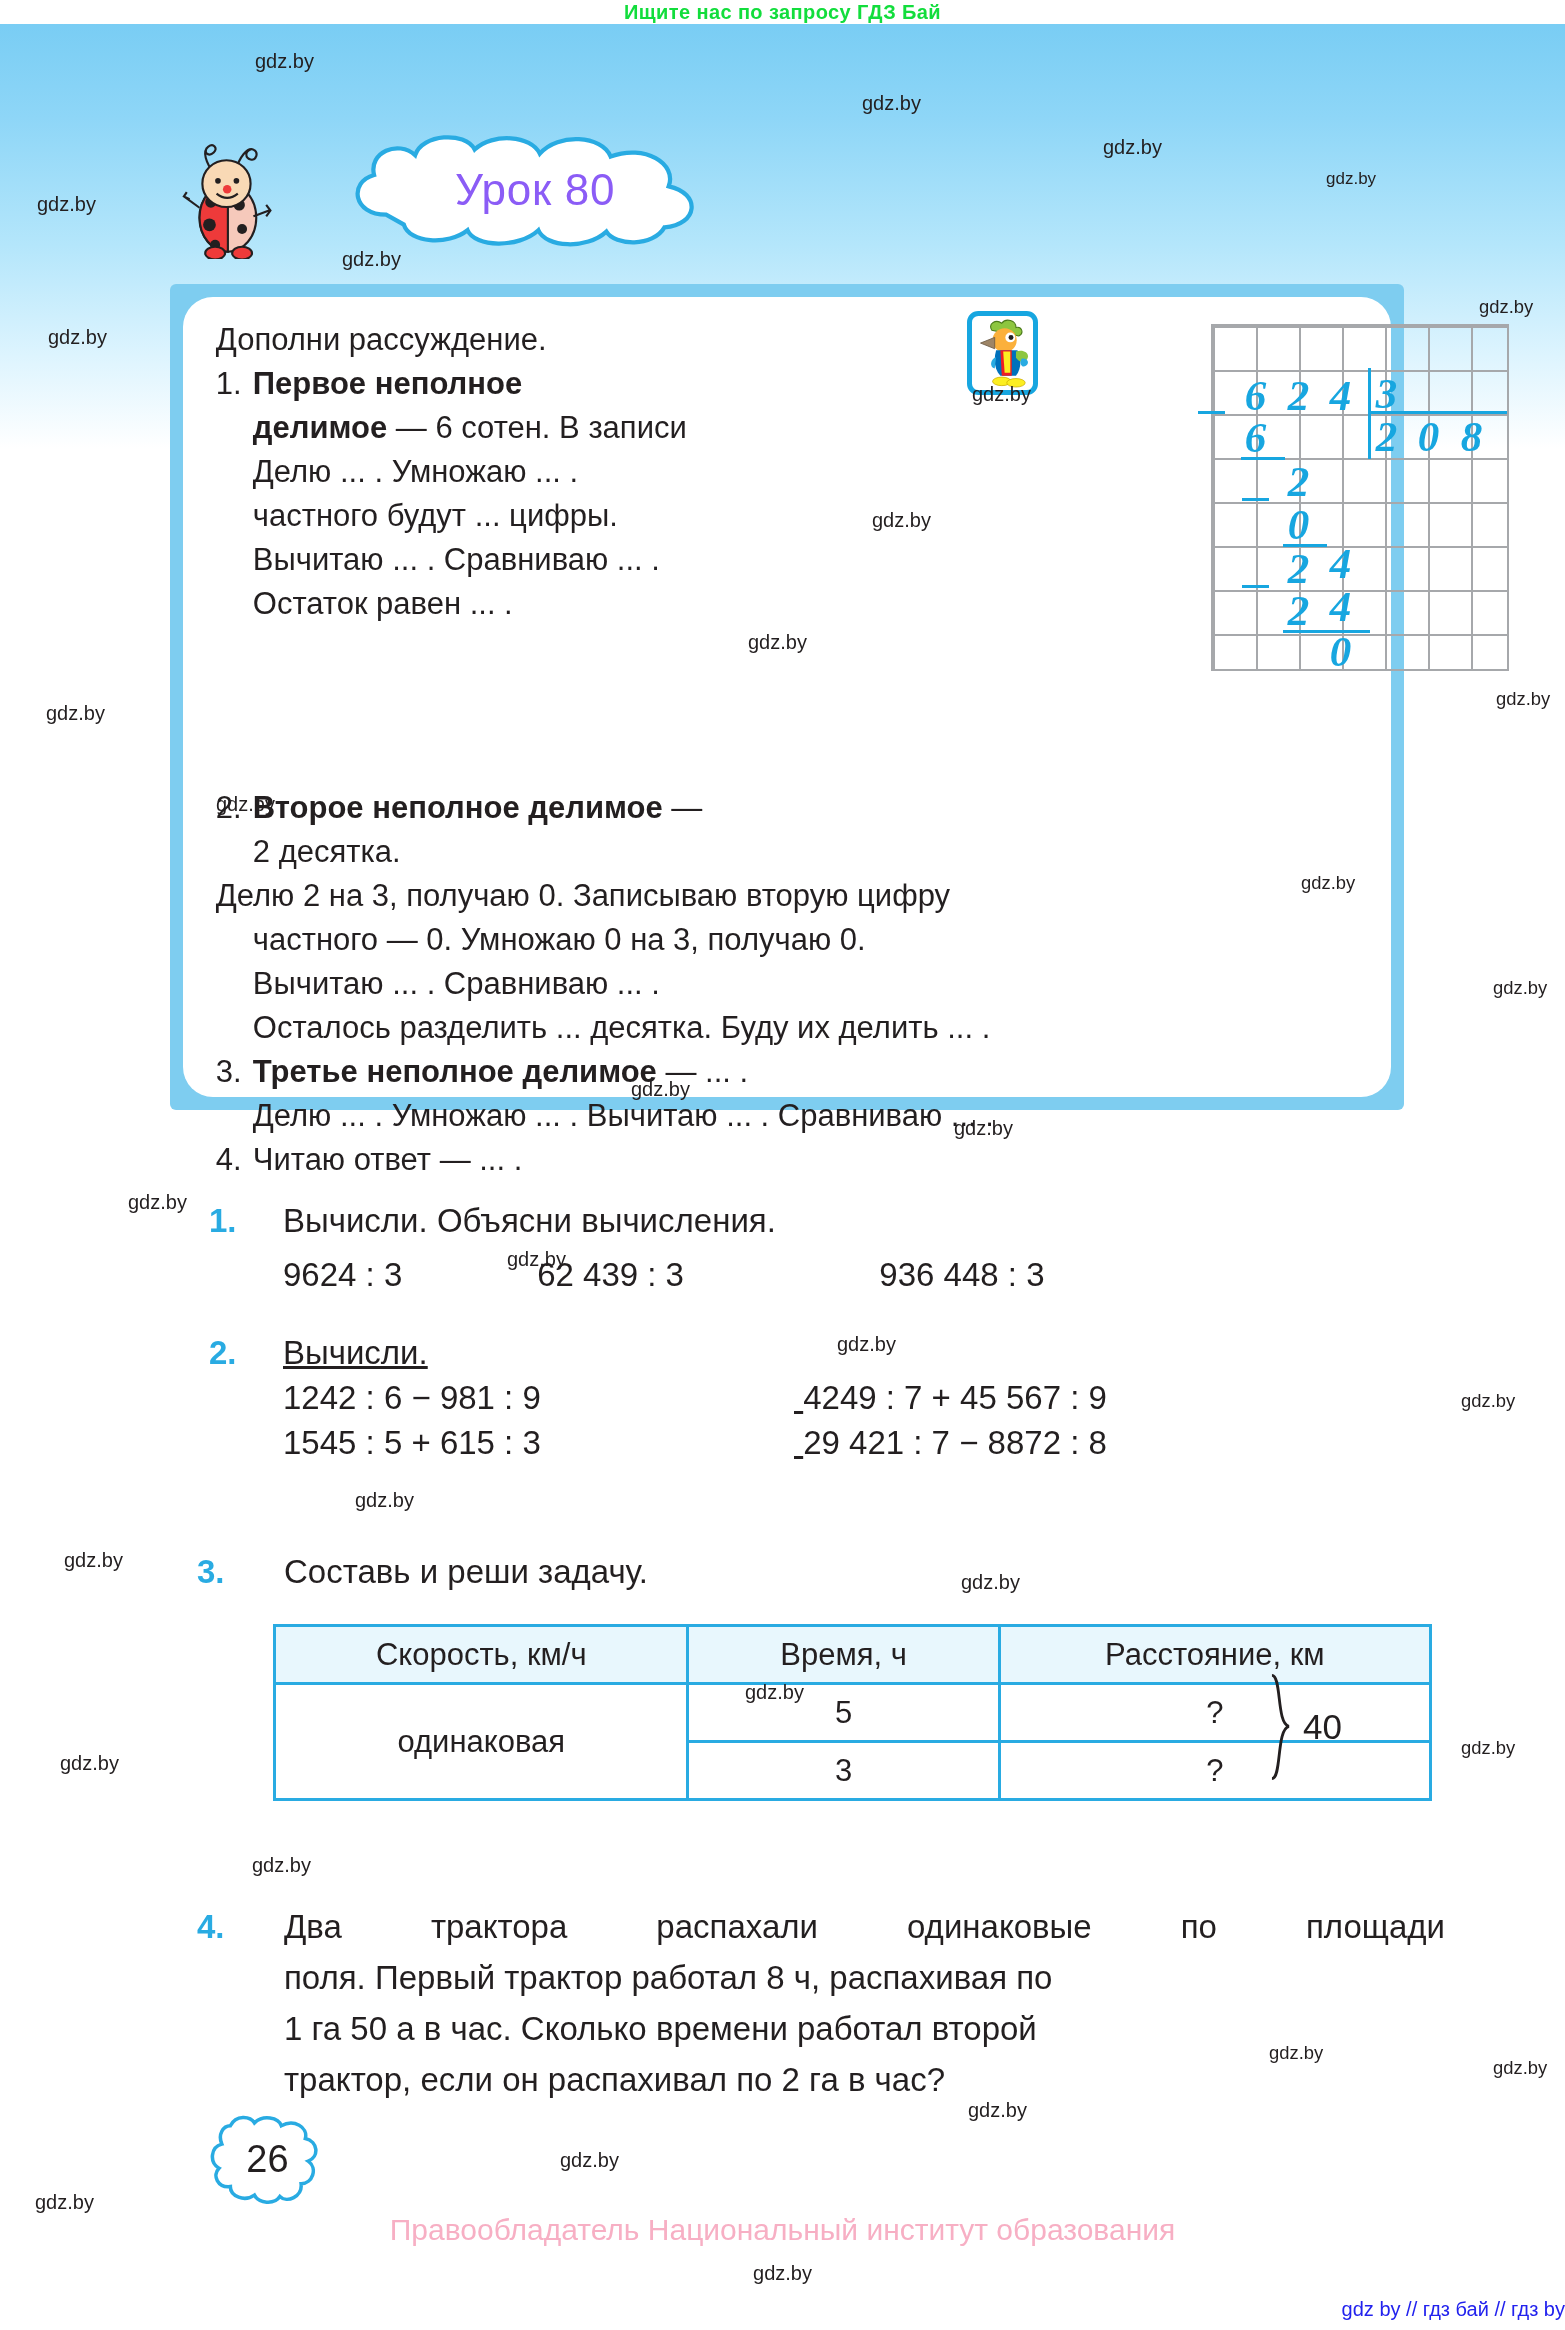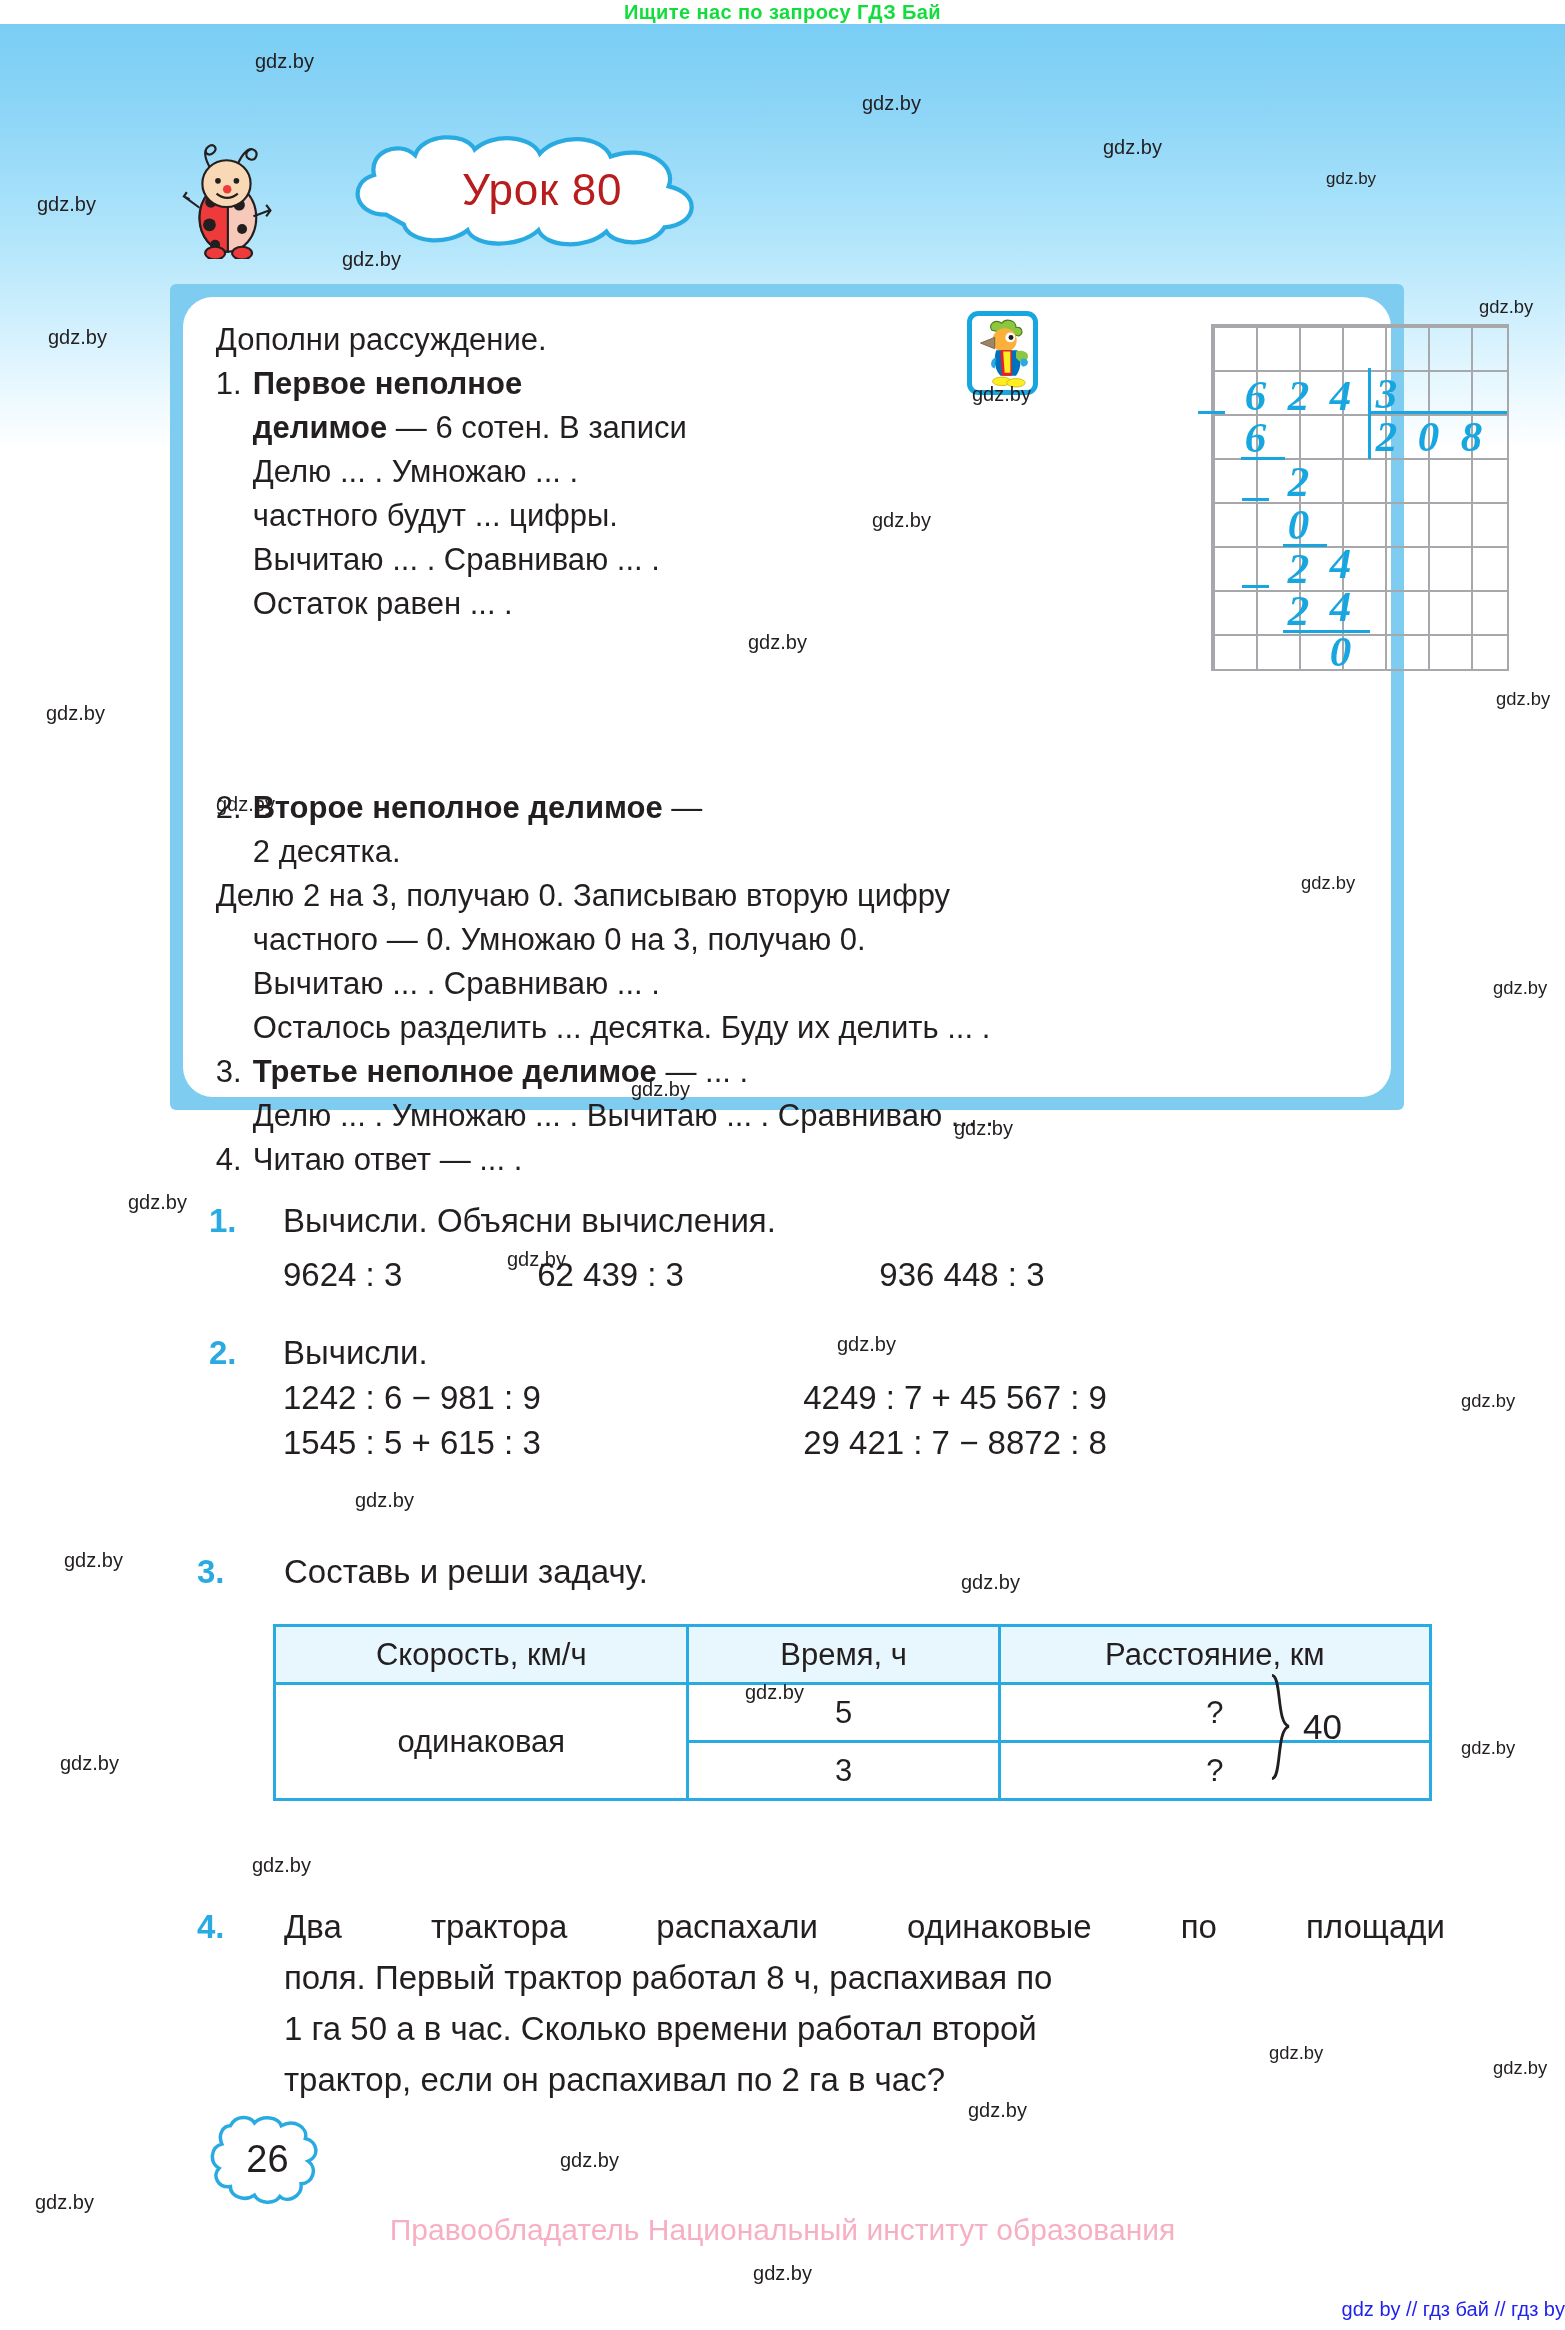--- a/index.html
+++ b/index.html
@@ -26,23 +26,23 @@
     position:absolute;left:0;top:24px;width:1565px;height:425px;
     background:linear-gradient(to bottom,#79cdf4 0%,#8ed6f7 22%,#b4e6fb 52%,#ddf4fe 78%,#ffffff 100%);
   }
 
   
   #ladybug{position:absolute;left:174px;top:131px;width:117px;height:128px;}
 
   
   #cloud-title{position:absolute;left:333px;top:131px;width:386px;height:117px;}
   #cloud-title .label{
-    position:absolute;left:16px;top:0;width:386px;height:117px;
+    position:absolute;left:9px;top:0;width:386px;height:117px;
     display:flex;align-items:center;justify-content:center;
-    font-size:44px;color:#b91c1c;font-weight:normal;
+    font-size:44px;color:#8b5cf6;font-weight:normal;
     letter-spacing:0.7px;
   }
 
   
   #main-box{
     position:absolute;left:170px;top:284px;width:1234px;height:826px;
     background:#7ecdf0;border-radius:6px;
     padding:12.8px;box-sizing:border-box;
   }
   #main-box .inner{
@@ -286,21 +286,21 @@
     <div class="expr-row" style="margin-top:8.5px;">
       <span style="display:inline-block;width:245px;">9624 : 3</span>
       <span style="display:inline-block;width:333px;">62 439 : 3</span>
       <span style="display:inline-block;">936 448 : 3</span>
     </div>
   </div>
 </div>
 
 <div class="ex" style="left:209px;top:1330px;width:1241px;">
   <span class="n">2.</span>
-  <div style="padding-left:74px;">
+  <div style="padding-left:74px;text-decoration:underline;">
     <div>Вычисли.</div>
     <div class="expr-row">
       <span style="display:inline-block;width:511px;">1242 : 6 − 981 : 9</span>
       <span style="display:inline-block;">4249 : 7 + 45 567 : 9</span>
     </div>
     <div class="expr-row">
       <span style="display:inline-block;width:511px;">1545 : 5 + 615 : 3</span>
       <span style="display:inline-block;">29 421 : 7 − 8872 : 8</span>
     </div>
   </div>

